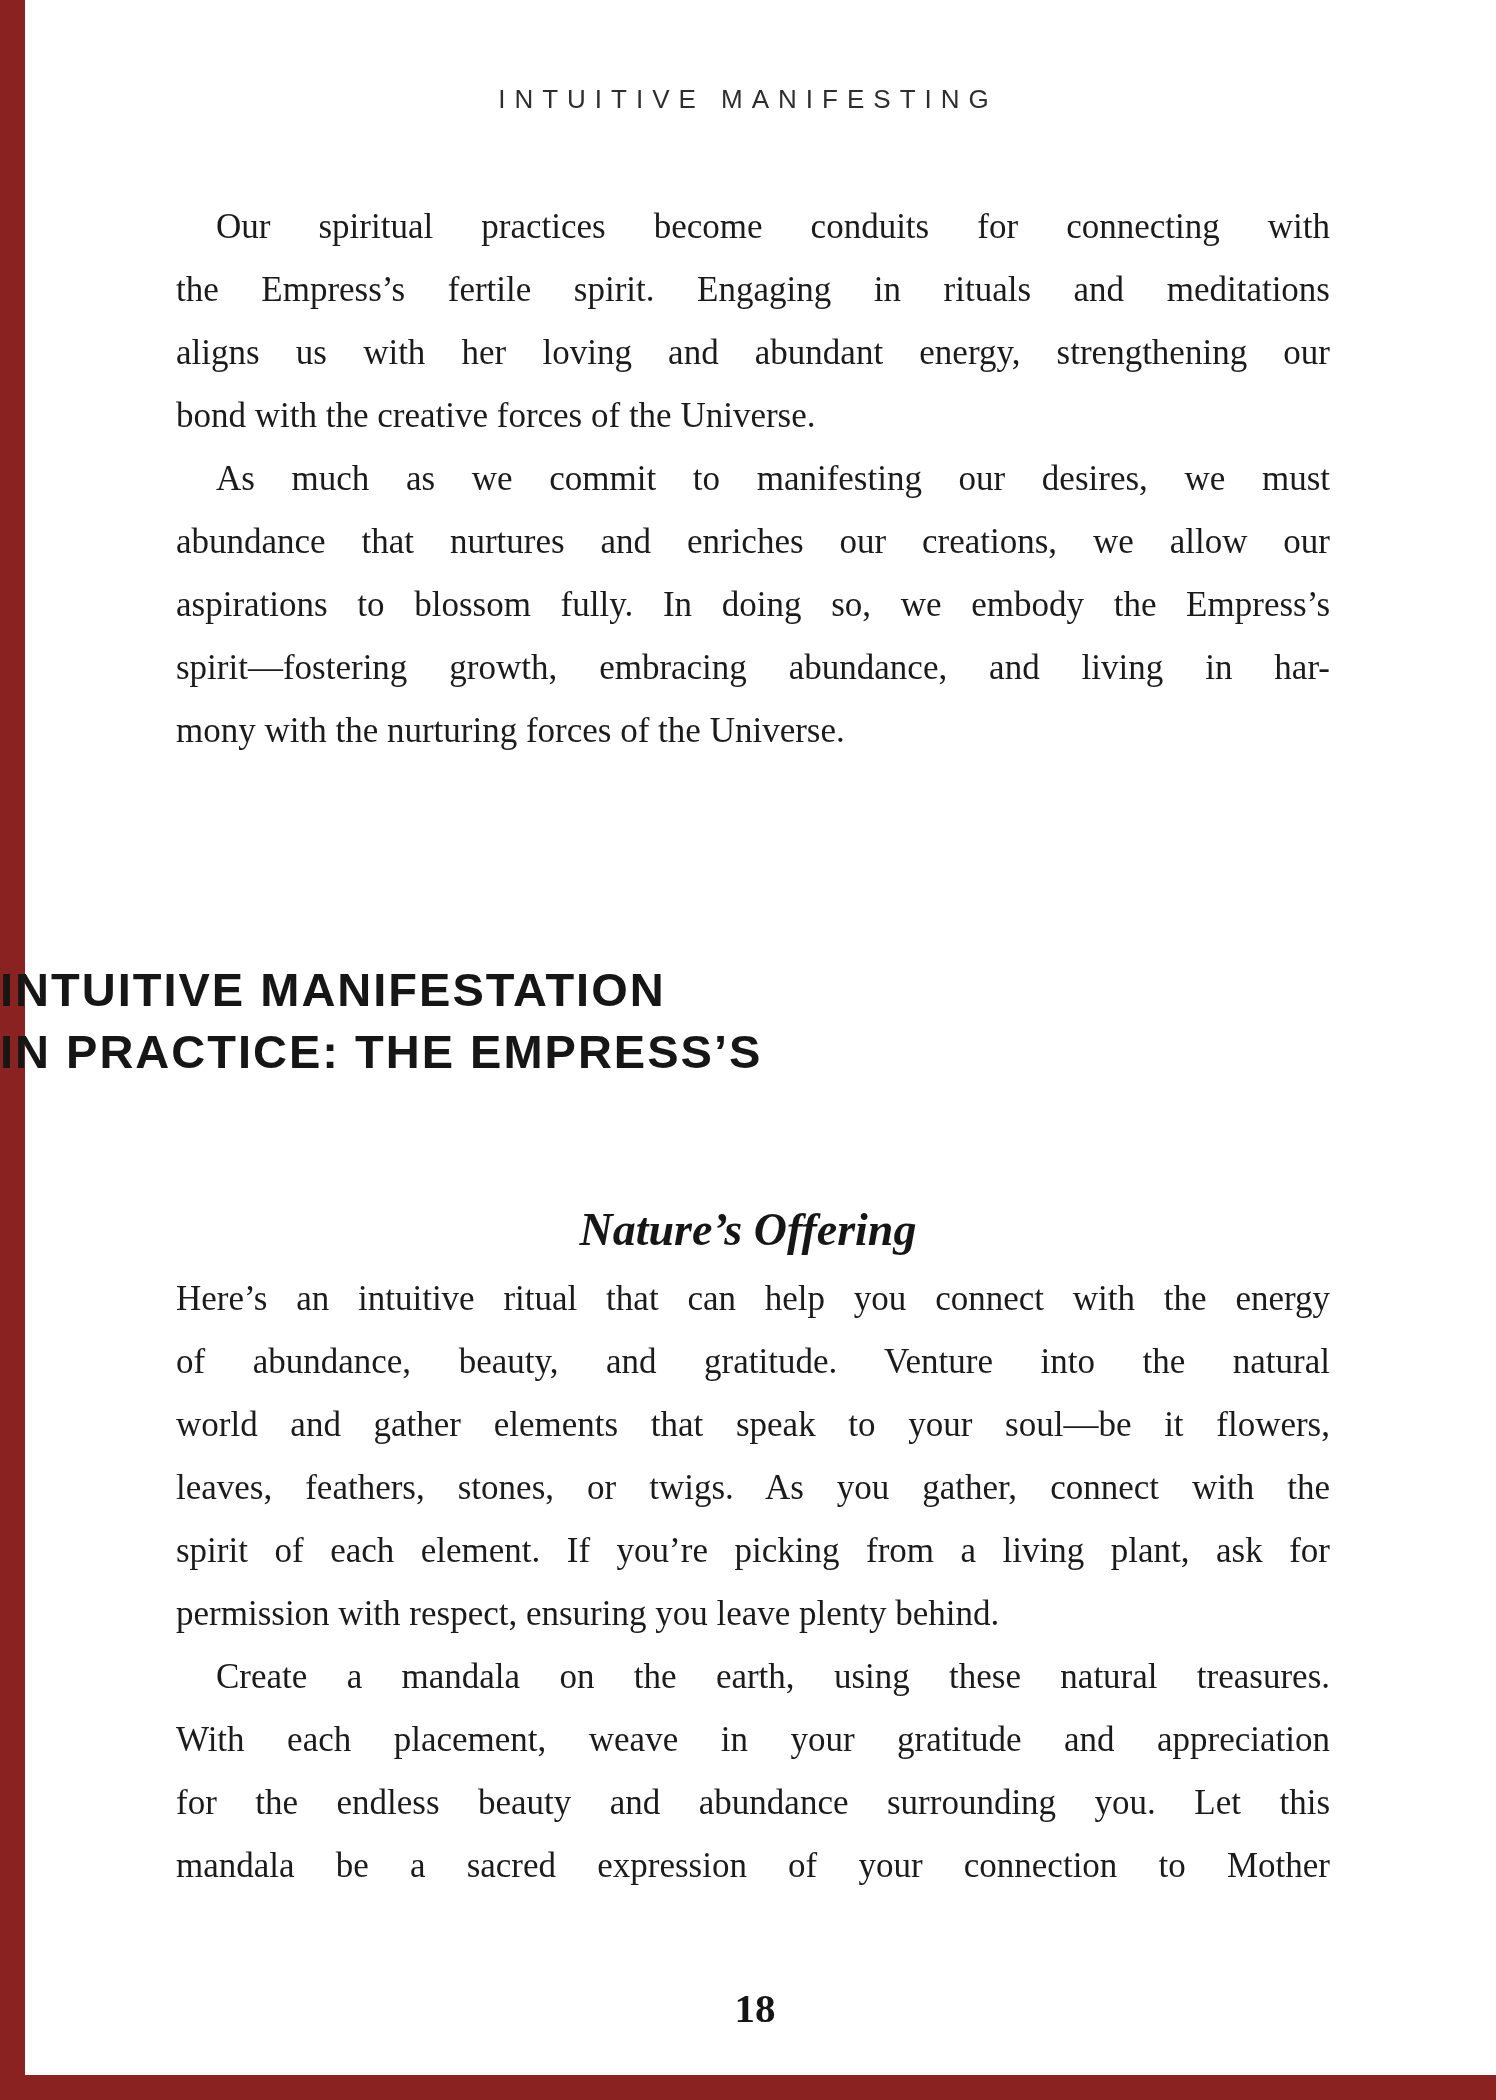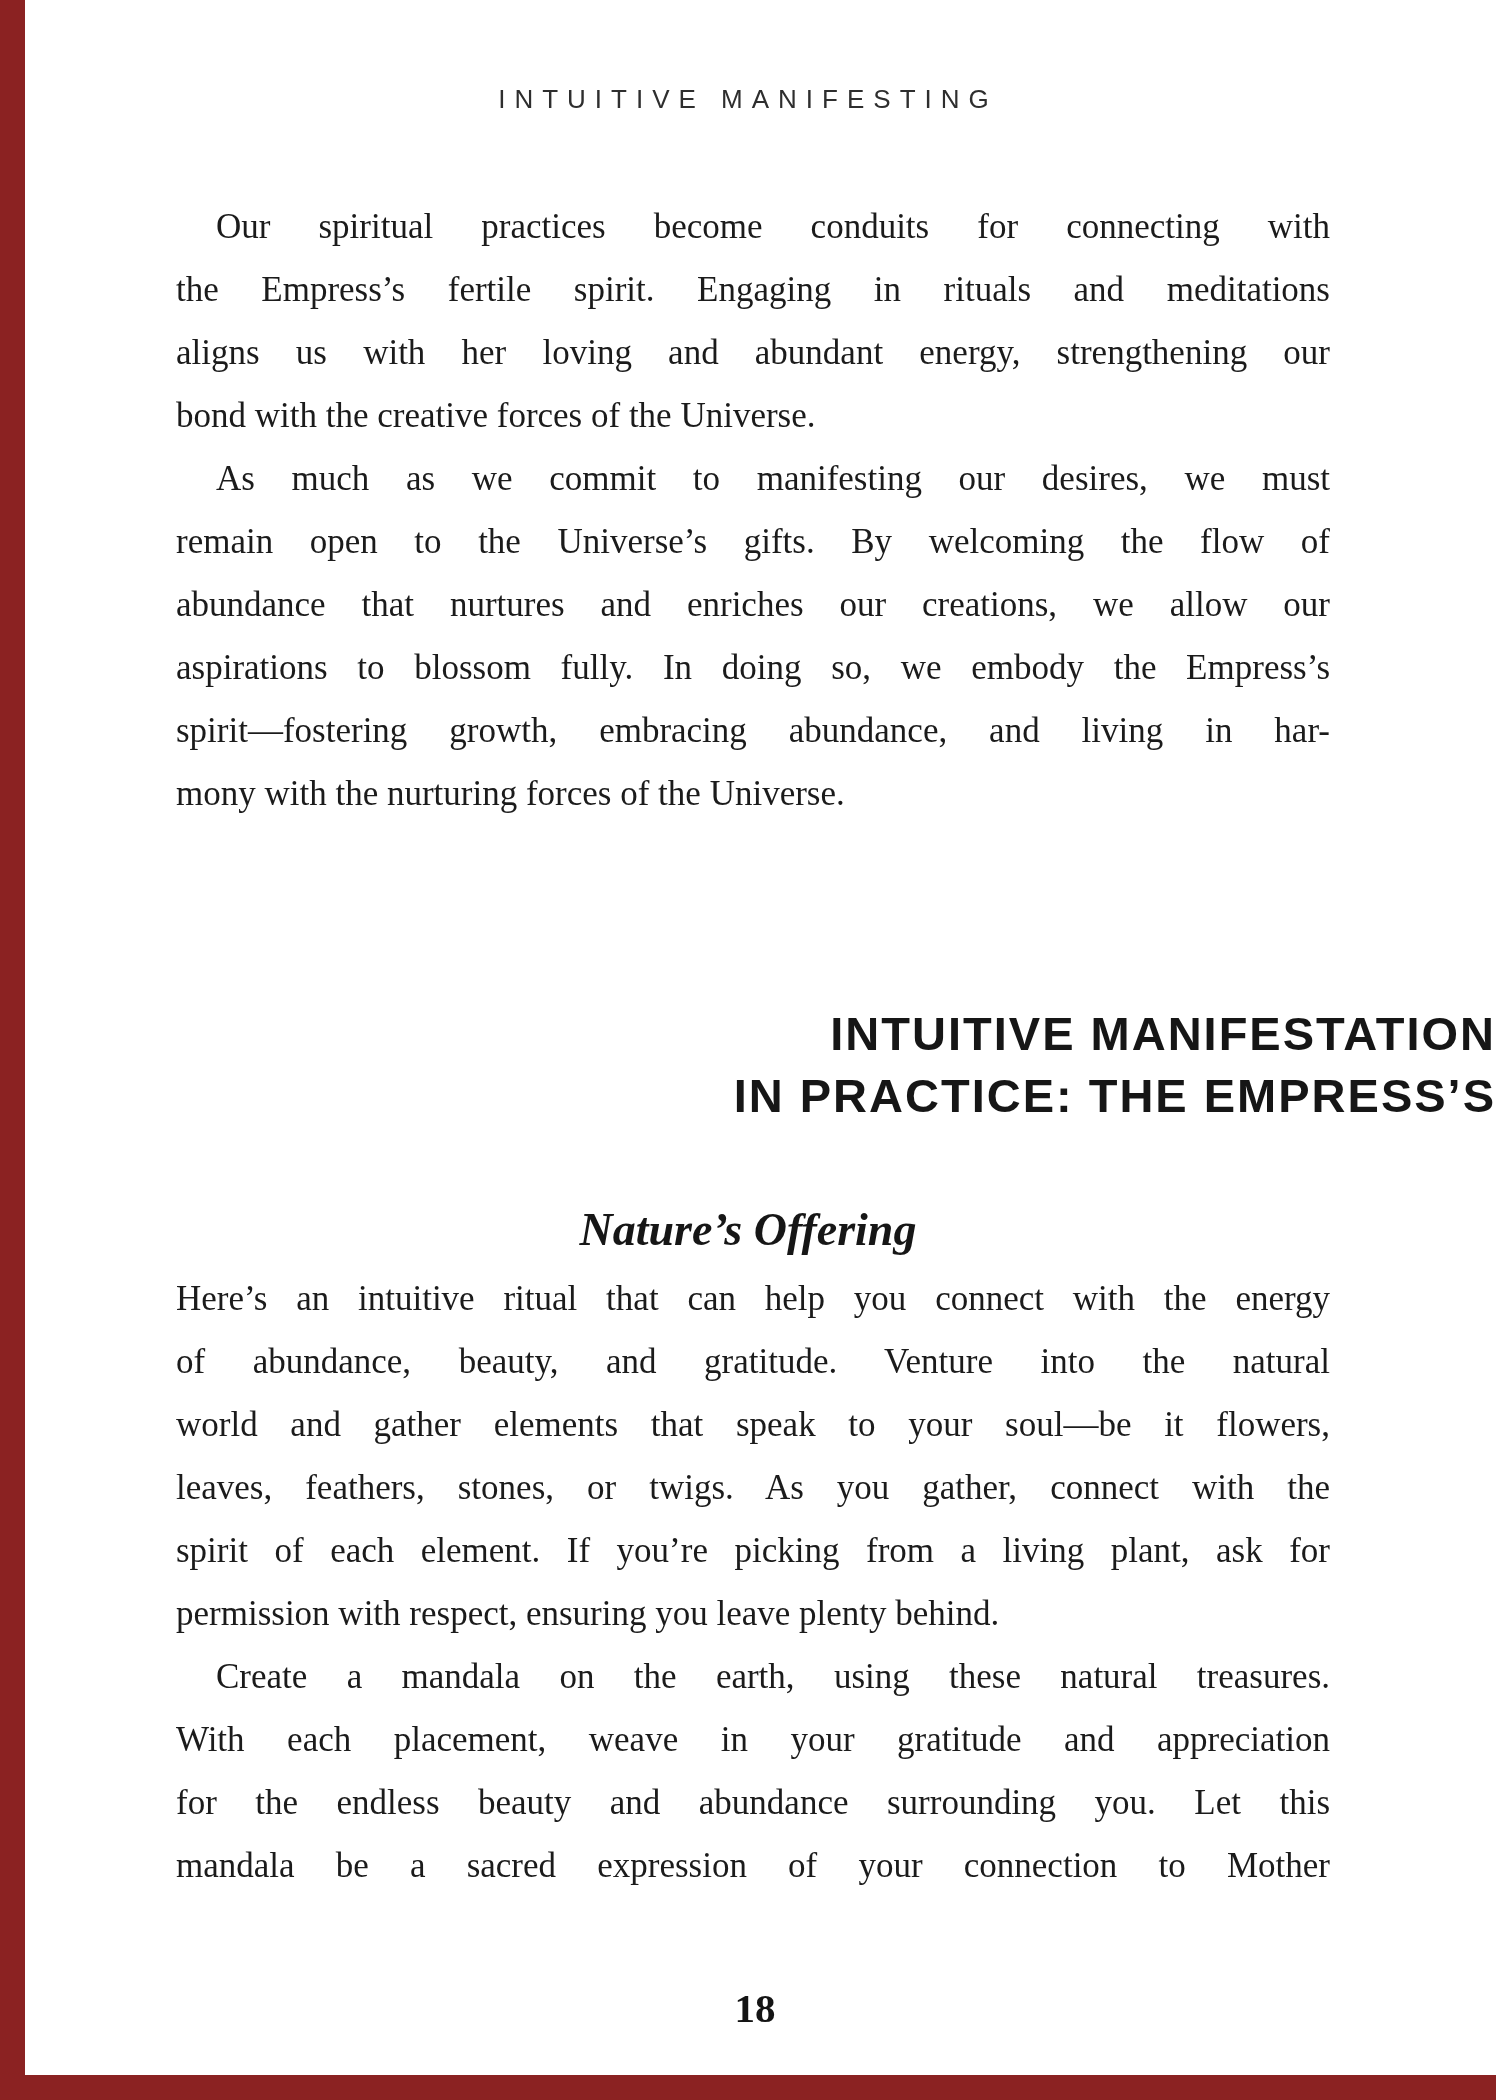--- a/index.html
+++ b/index.html
@@ -35,27 +35,26 @@
   .line{
     text-align:justify;
     text-align-last:justify;
     white-space:normal;
     margin-left:8px;
   }
   .line.last{text-align-last:left;}
   .line.indent{text-indent:40px;}
   .section-heading{
     position:absolute;top:959px;left:0;width:100%;
-    text-align:right;
+    text-align:left;
     font-family:"Liberation Sans", sans-serif;
     font-size:47px;font-weight:700;
     line-height:62px;
     letter-spacing:2px;
     color:#161616;
-    margin-top:44px;
   }
   .subheading{
     position:absolute;top:1202px;left:0;width:100%;
     text-align:center;
     font-family:"Liberation Serif", serif;
     font-style:italic;font-weight:700;
     font-size:46px;line-height:56px;
     color:#161616;
   }
   .page-number{
@@ -76,21 +75,20 @@
   <div class="edge-bar-bottom" style="background: rgb(139, 34, 34);"></div>
 
   <div class="running-header">INTUITIVE MANIFESTING</div>
 
   <div class="text-block text-block-upper">
       <div class="line indent">Our spiritual practices become conduits for connecting with</div>
       <div class="line">the Empress’s fertile spirit. Engaging in rituals and meditations</div>
       <div class="line">aligns us with her loving and abundant energy, strengthening our</div>
       <div class="line last">bond with the creative forces of the Universe.</div>
       <div class="line indent">As much as we commit to manifesting our desires, we must</div>
-      <div class="line">remain open to the Universe’s gifts. By welcoming the flow of</div>
       <div class="line">abundance that nurtures and enriches our creations, we allow our</div>
       <div class="line">aspirations to blossom fully. In doing so, we embody the Empress’s</div>
       <div class="line">spirit—fostering growth, embracing abundance, and living in har-</div>
       <div class="line last">mony with the nurturing forces of the Universe.</div>
     </div>
 
   <div class="section-heading">
     <div>INTUITIVE MANIFESTATION</div>
     <div>IN PRACTICE: THE EMPRESS’S</div>
   </div>

